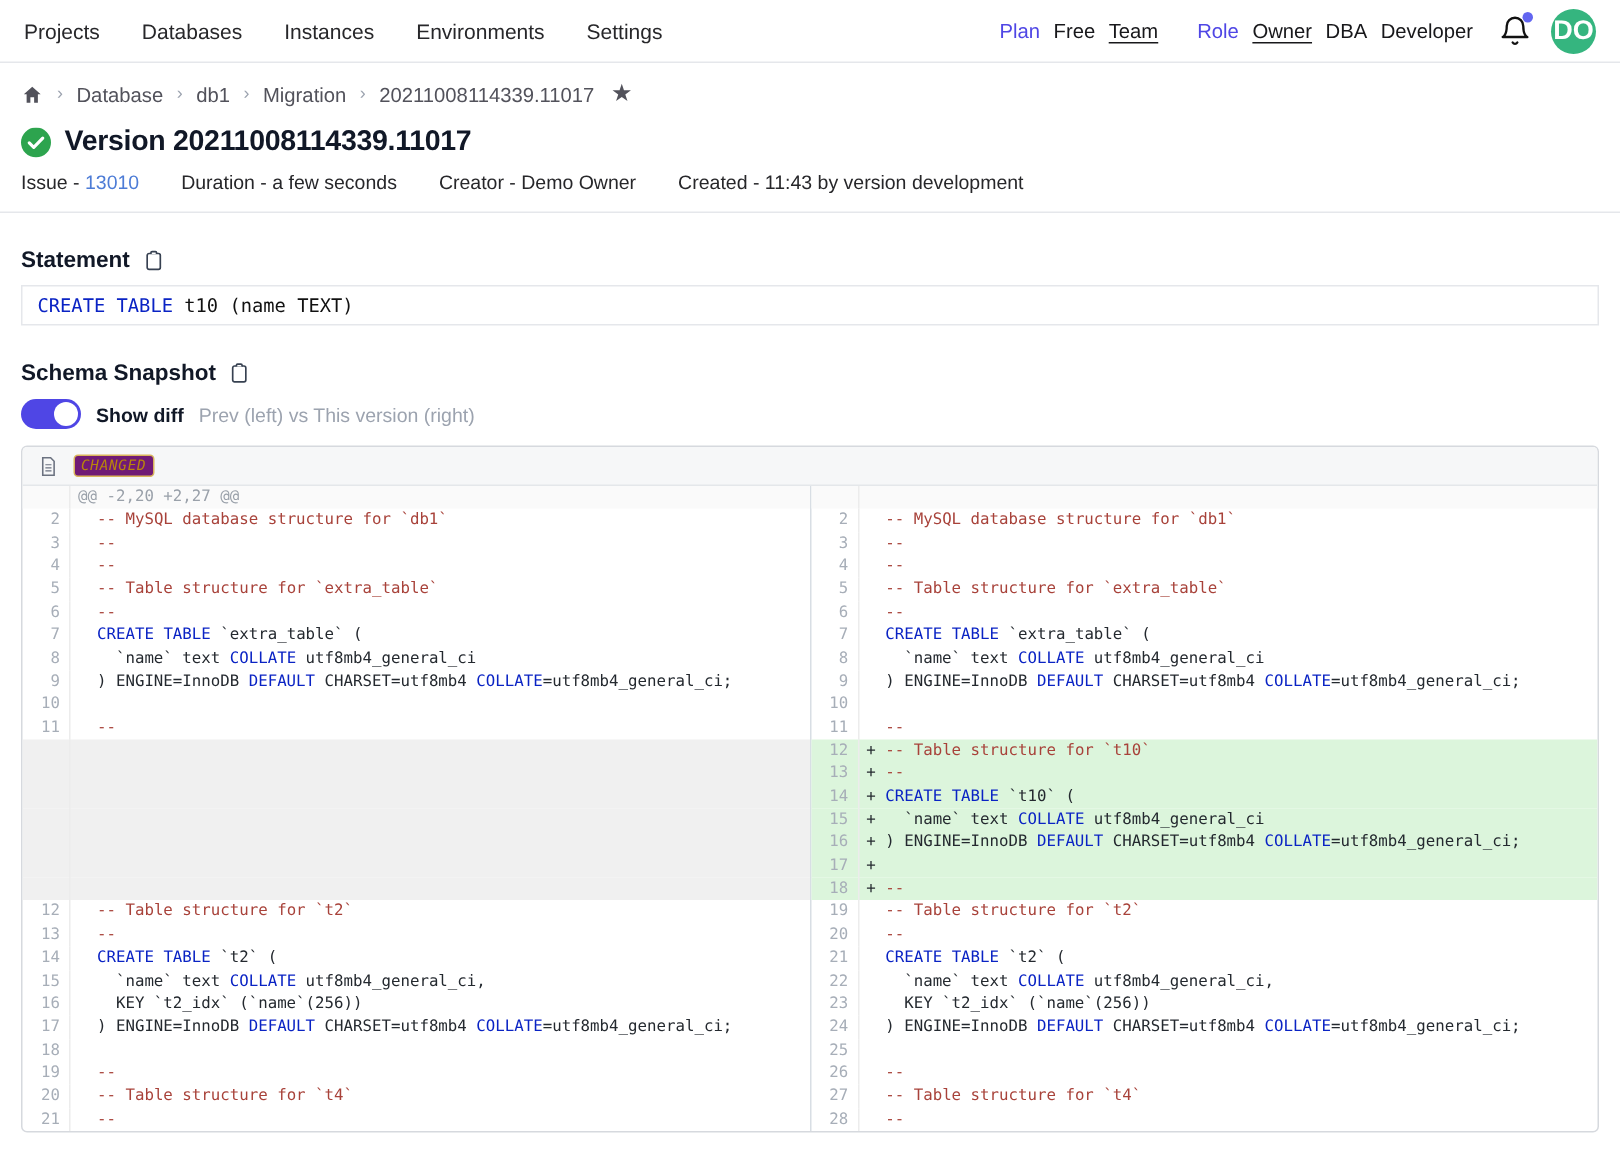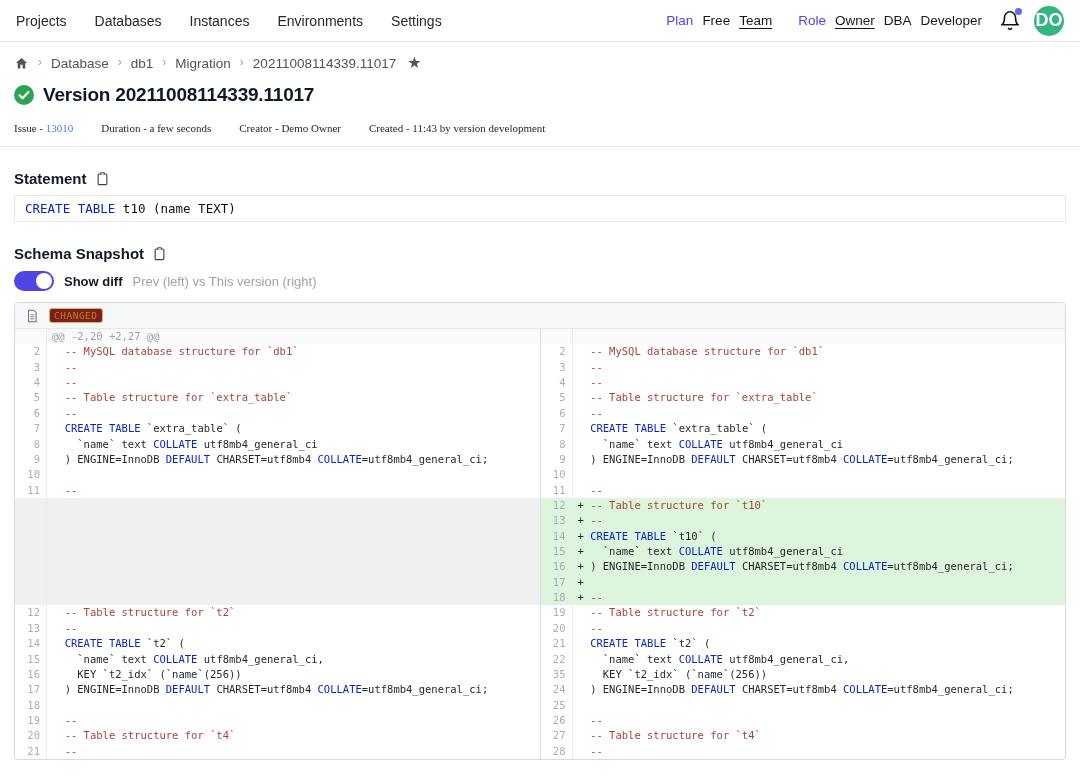--- a/index.html
+++ b/index.html
@@ -25,38 +25,38 @@
           display:flex;align-items:center;justify-content:center;font-size:18px;font-weight:bold;margin-left:4px;}
   
   .content{padding:0 14px;}
   .crumbs{margin-top:13px;display:flex;align-items:center;gap:9px;font-size:13.5px;color:#52525b;}
   .crumb{cursor:pointer;}
   .chev{color:#9ca3af;font-size:12px;transform:translateY(-1px);}
   .star{color:#52525b;font-size:16px;line-height:1;margin-left:2px;}
   .titlerow{margin-top:13px;display:flex;align-items:center;gap:9px;}
   .page-title{font-size:19px;font-weight:bold;color:#111827;letter-spacing:-.2px;}
   .subtitle{margin-top:9px;font-size:14px;color:var(--muted);}
-  .meta{margin-top:16px;display:flex;gap:28px;font-size:11px;color:#27272a;font-family:Liberation Serif, serif;}
+  .meta{margin-top:8px;display:flex;gap:28px;font-size:13px;color:#27272a;}
   .meta a{color:var(--link);text-decoration:none;cursor:pointer;}
   .divider{margin-top:12px;border-bottom:1px solid var(--border);margin-left:-14px;margin-right:-14px;}
   .sec-head{margin-top:23px;display:flex;align-items:center;gap:8px;font-size:15px;font-weight:bold;color:#111827;}
   .copy-ic{cursor:pointer;display:inline-flex;}
   .stmt-box{margin-top:8px;border:1px solid var(--border);border-radius:0;padding:5px 10px;
             font-family:"DejaVu Sans Mono",monospace;font-size:12.5px;color:#111;white-space:pre;}
   .toggle-row{margin-top:9px;display:flex;align-items:center;gap:10px;}
   .toggle{width:40px;height:20px;border-radius:10px;background:var(--accent);position:relative;cursor:pointer;flex:0 0 40px;}
   .toggle .knob{position:absolute;top:2px;right:2px;width:16px;height:16px;border-radius:50%;background:#fff;}
   .tlabel{font-size:13px;font-weight:bold;color:#111827;}
   .thint{font-size:13px;color:#9ca3af;}
   
   .diff{margin-top:11px;border:1px solid var(--diffborder);border-radius:4px;overflow:hidden;}
   .diff-head{height:26px;display:flex;align-items:center;gap:10px;padding:0 10px;
              background:#f6f7f8;border-bottom:1px solid #e4e7ea;}
   .badge{font-family:"DejaVu Sans Mono",monospace;font-size:9.5px;letter-spacing:.5px;color:var(--badge);
-         border:1px solid #d9b45b;border-radius:3px;padding:1px 4px;background:#7f1d1d;}
+         border:1px solid #d9b45b;border-radius:3px;padding:1px 4px;background:#701a75;font-style:italic;}
   .diff-body{display:flex;}
   .d-col{flex:1 1 0;min-width:0;}
   .d-col.left{border-right:1px solid #d8dee4;}
   .d-row{display:flex;height:15.36px;line-height:15.4px;font-family:"DejaVu Sans Mono",monospace;font-size:10.5px;}
   .gut{flex:0 0 32px;text-align:right;padding-right:6px;color:#a7aeb8;border-right:1px solid #ececec;}
   .code{flex:1 1 auto;padding-left:5px;white-space:pre;overflow:hidden;color:#24292f;}
   .d-row.add{background:var(--added);}
   .d-row.spacer{background:#f0f0f0;}
   .d-row.hunk,.d-row.hunkpad{background:#fafafa;}
   .hk{color:#9aa1aa;}
@@ -372,21 +372,21 @@
           </div>
           <div class="d-row ctx">
             <span class="gut">21</span>
             <span class="code">  <span class="kw">CREATE</span> <span class="kw">TABLE</span> `t2` (</span>
           </div>
           <div class="d-row ctx">
             <span class="gut">22</span>
             <span class="code">    `name` text <span class="kw">COLLATE</span> utf8mb4_general_ci,</span>
           </div>
           <div class="d-row ctx">
-            <span class="gut">35</span>
+            <span class="gut">23</span>
             <span class="code">    KEY `t2_idx` (`name`(256))</span>
           </div>
           <div class="d-row ctx">
             <span class="gut">24</span>
             <span class="code">  ) ENGINE=InnoDB <span class="kw">DEFAULT</span> CHARSET=utf8mb4 <span class="kw">COLLATE</span>=utf8mb4_general_ci;</span>
           </div>
           <div class="d-row ctx">
             <span class="gut">25</span>
             <span class="code">  </span>
           </div>

